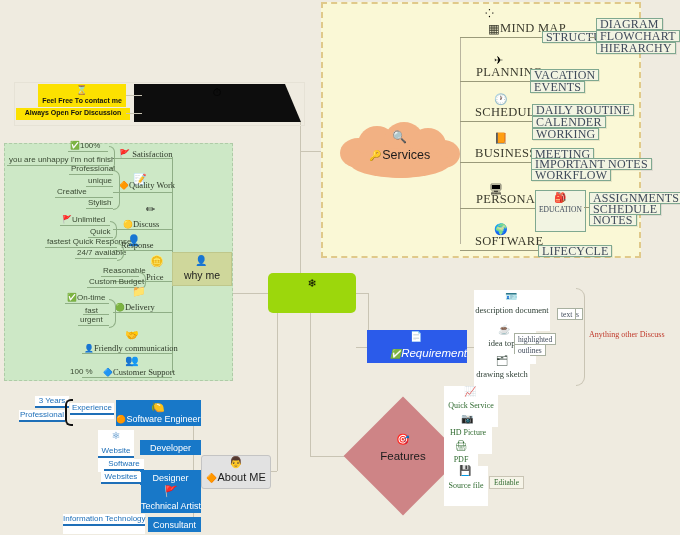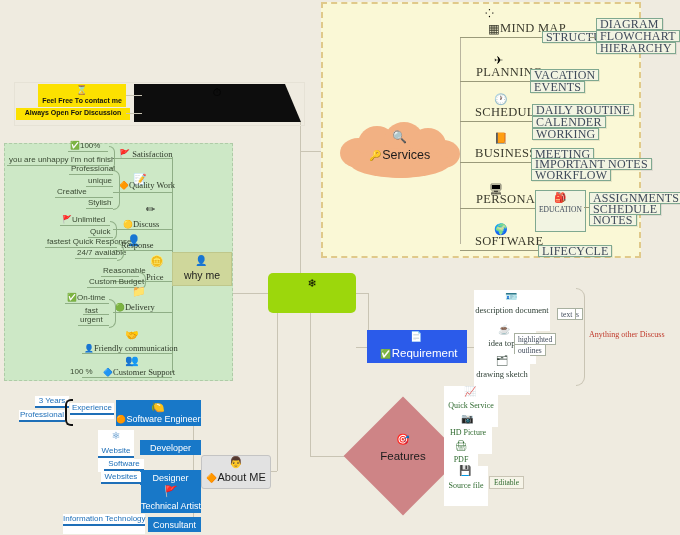--- a/index.html
+++ b/index.html
@@ -115,22 +115,22 @@
     background:#9CD70C;border-radius:5px;
   }
   #mygig .t{position:absolute;left:0;top:19px;width:88px;text-align:center;
     font-size:15px;font-weight:bold;color:#123A6B;letter-spacing:.3px;}
   #mygig .i{position:absolute;left:0;top:4px;width:88px;text-align:center;font-size:11px;}
 
   
   #requirement{
     position:absolute;left:367px;top:330px;width:100px;height:33px;background:#2B5BEA;
   }
-  #requirement .t{position:absolute;left:4px;top:17px;width:96px;text-align:center;
-    font-size:11.5px;color:#fff;}
+  #requirement .t{position:absolute;left:4px;top:17px;width:96px;text-align:right;
+    font-size:11.5px;color:#fff;font-style:italic;}
   #requirement .i{position:absolute;left:0;top:1px;width:100px;text-align:center;font-size:10px;}
   .req-card{
     position:absolute;background:#FFFFFF;border:0;
     font-family:"Liberation Serif",serif;font-size:8.5px;color:#2F4036;
     text-align:center;padding-top:15px;line-height:11px;
   }
   .req-chip{
     position:absolute;background:#fff;border:1px solid #A8B0A0;
     font-family:"Liberation Serif",serif;font-size:7.5px;color:#3F4A5A;
     padding:1px 3px 0 3px;line-height:9px;white-space:nowrap;

